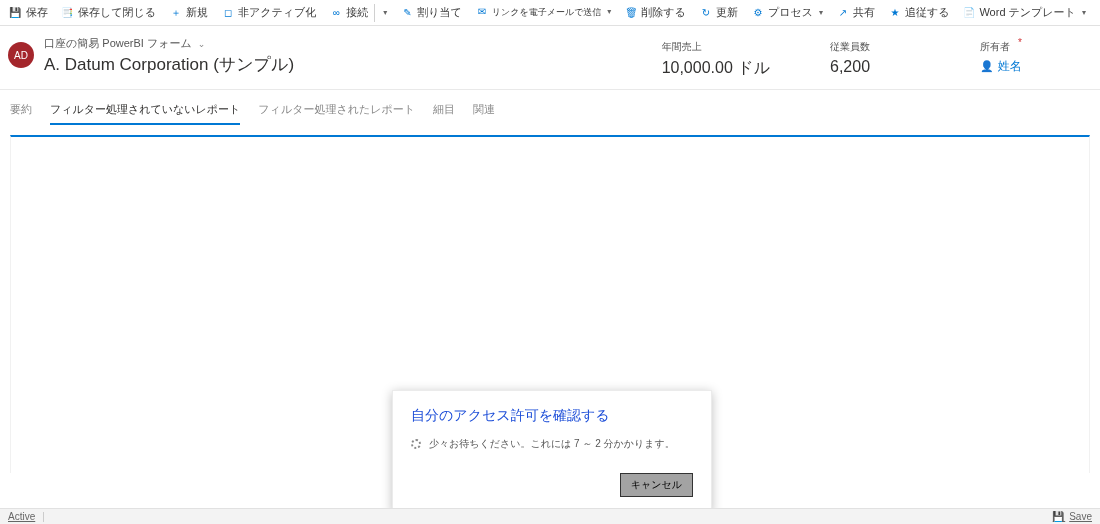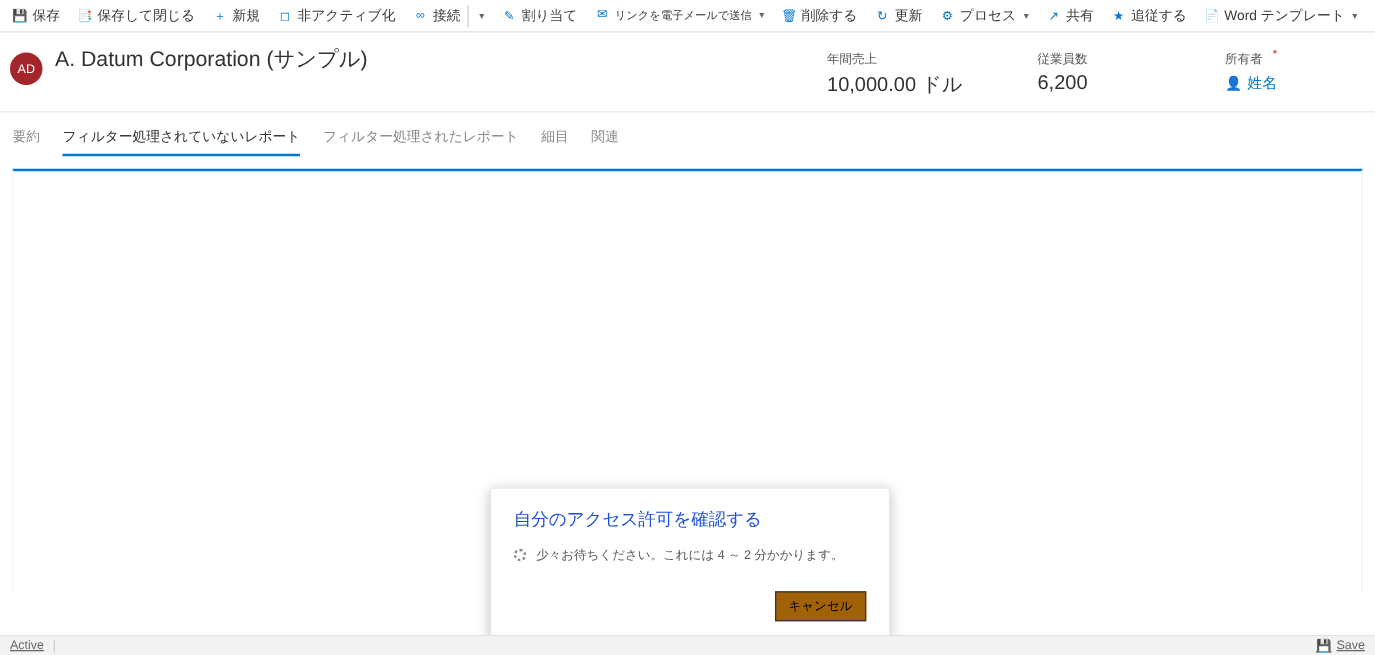--- a/index.html
+++ b/index.html
@@ -146,21 +146,21 @@
     margin-bottom: 22px;
   }
   .dlg-spin {
     width:10px;height:10px;display:inline-block;
     border:2px dotted #888;border-radius:50%;
   }
   .dlg-actions { text-align: right; }
   .dlg-btn {
     font-size: 10px;
     padding: 4px 10px;
-    background: #a16207;
+    background: #a3a3a3;
     border: 1px solid #333;
     cursor: pointer;
   }
 
   
   .footer {
     position:absolute; bottom:0; left:0; right:0;
     height: 16px;
     background: #f3f3f3;
     border-top:1px solid #e1e1e1;
@@ -232,20 +232,24 @@
   <div class="cmd-item">
     <span class="cmd-icon">📄</span>
     <span>Word テンプレート</span>
     <span class="cmd-chev">▾</span>
   </div>
 </div>
 
 <div class="header">
   <div class="avatar">AD</div>
   <div class="title-col">
+    <div class="form-name">
+      <span>口座の簡易 PowerBI フォーム</span>
+      <span class="form-chev">⌄</span>
+    </div>
     <div class="record-title">A. Datum Corporation (サンプル)</div>
   </div>
   <div class="hdr-fields">
     <div class="hdr-field">
       <div class="hdr-label">年間売上</div>
       <div class="hdr-value">10,000.00 ドル</div>
     </div>
     <div class="hdr-field">
       <div class="hdr-label">従業員数</div>
       <div class="hdr-value">6,200</div>
@@ -271,21 +275,21 @@
 </div>
 
 <div class="content-wrap">
   <div class="content-frame"></div>
 </div>
 
 <div class="dialog">
   <div class="dlg-title">自分のアクセス許可を確認する</div>
   <div class="dlg-body">
     <span class="dlg-spin"></span>
-    <span>少々お待ちください。これには 4 ～ 2 分かかります。</span>
+    <span>少々お待ちください。これには 7 ～ 2 分かかります。</span>
   </div>
   <div class="dlg-actions">
     <button class="dlg-btn">キャンセル</button>
   </div>
 </div>
 
 <div class="footer">
   <span>Active</span>
   <span class="foot-sep"></span>
   <div class="footer-right">

